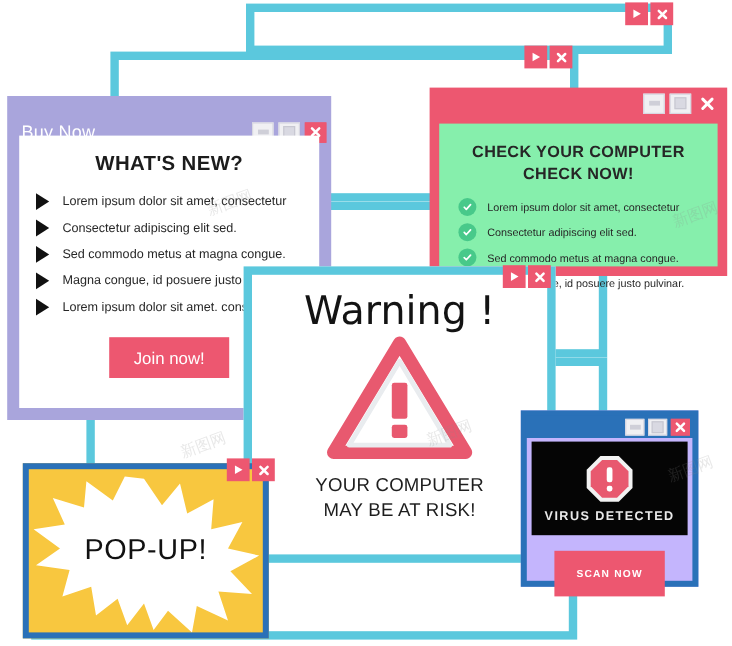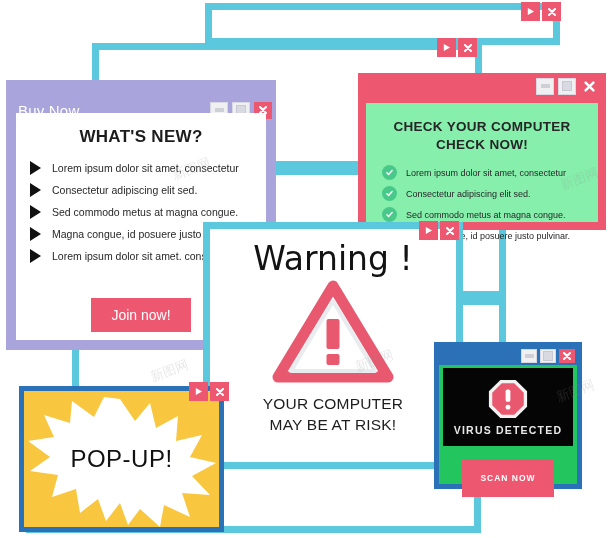--- a/index.html
+++ b/index.html
@@ -50,23 +50,24 @@
     width: 270px;
     height: 270px;
     background: #a9a5dc;
     z-index: 20;
     box-sizing: border-box;
   }
   #buynow .titlebar {
     height: 28px;
     display: flex;
     align-items: center;
-    padding: 16px 4px 0 12px;
+    padding: 0 4px 0 12px;
     color: #ffffff;
     font-size: 15px;
+    margin-top: 16px;
   }
   #buynow .title-text { flex: 1; letter-spacing: .2px; }
   .win-btns { display: flex; gap: 4px; align-items: center; }
   .wb {
     width: 18px; height: 17px;
     background: #f0f0f3;
     border: 1px solid #d8d8e2;
     box-sizing: border-box;
     display: flex; align-items: center; justify-content: center;
   }
@@ -99,21 +100,21 @@
     white-space: nowrap;
   }
   .tri-bullet {
     width: 0; height: 0;
     border-left: 11px solid #111111;
     border-top: 7px solid transparent;
     border-bottom: 7px solid transparent;
     flex: 0 0 auto;
     margin-left: 2px;
   }
-  .join-wrap { text-align: center; margin-top: 35px; }
+  .join-wrap { text-align: center; margin-top: 18px; }
   .join-btn {
     display: inline-block;
     background: #ed5770;
     color: #ffffff;
     border: none;
     font-family: inherit;
     font-size: 14px;
     padding: 9px 20px;
     cursor: pointer;
   }
@@ -226,21 +227,21 @@
     z-index: 2;
   }
 
   
   #virus {
     position: absolute;
     left: 434px;
     top: 342px;
     width: 148px;
     height: 147px;
-    background: #22c55e;
+    background: #c4b5fd;
     border: 5px solid #2a71b8;
     box-sizing: border-box;
     z-index: 38;
   }
   #virus .titlebar {
     height: 19px;
     background: #2a71b8;
     display: flex;
     align-items: center;
     justify-content: flex-end;

